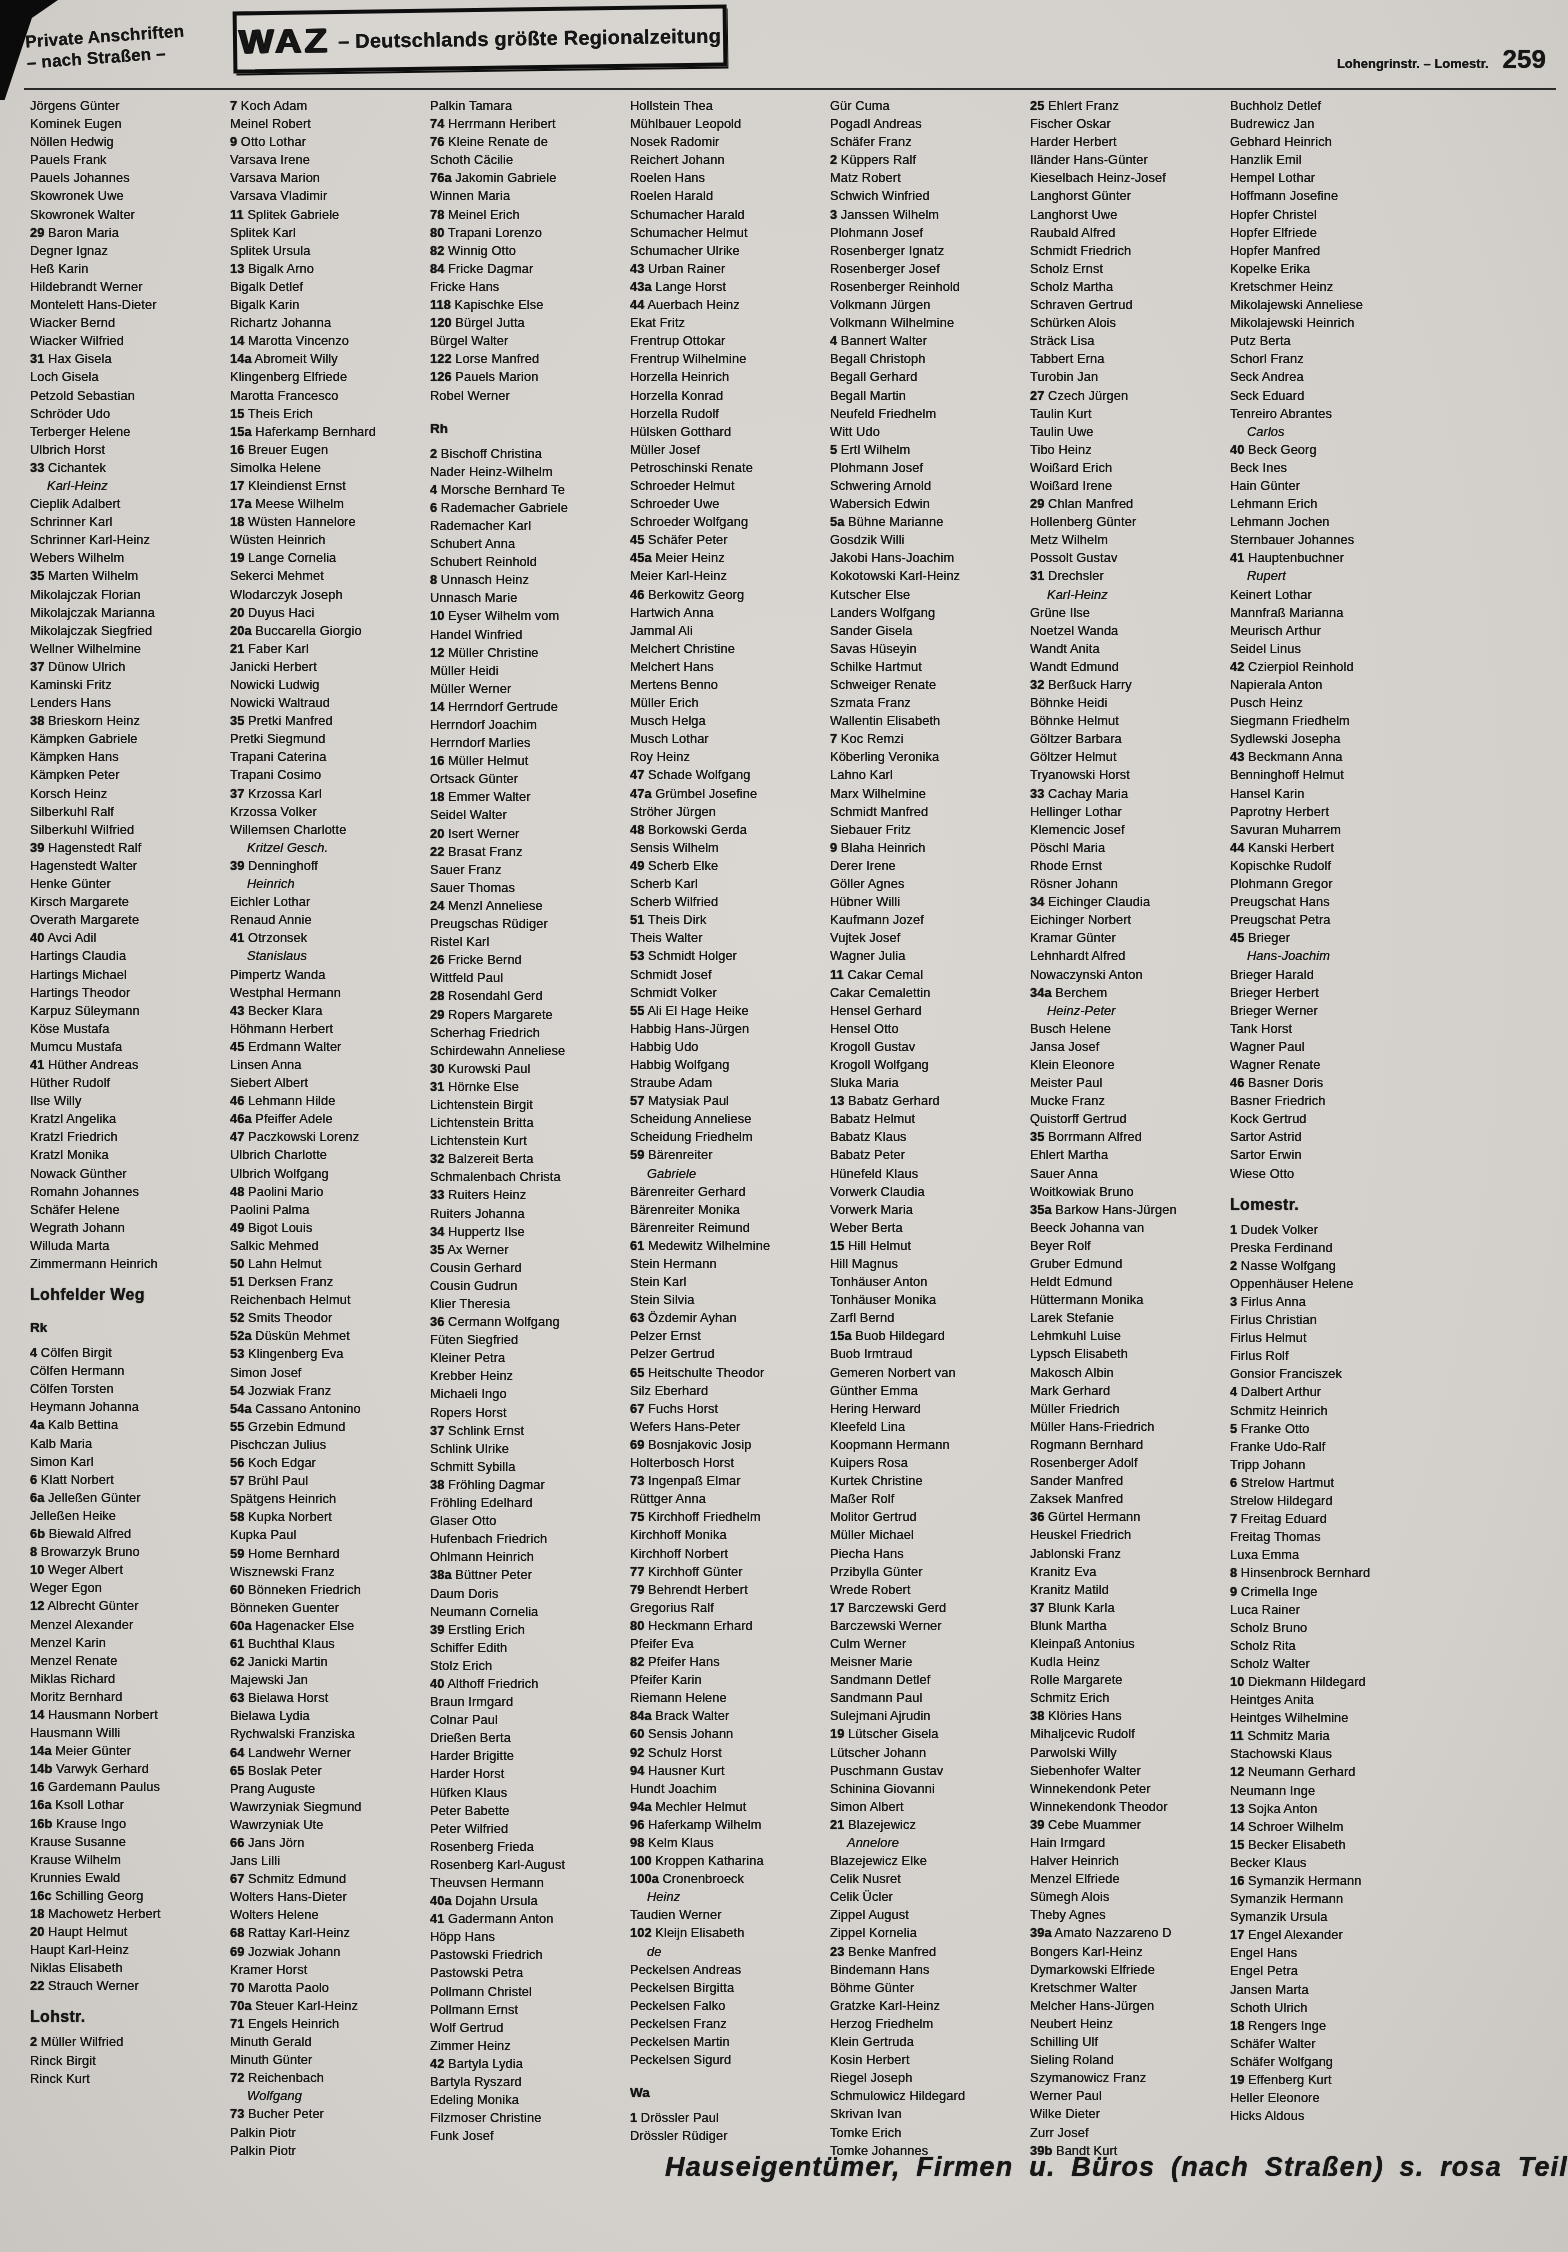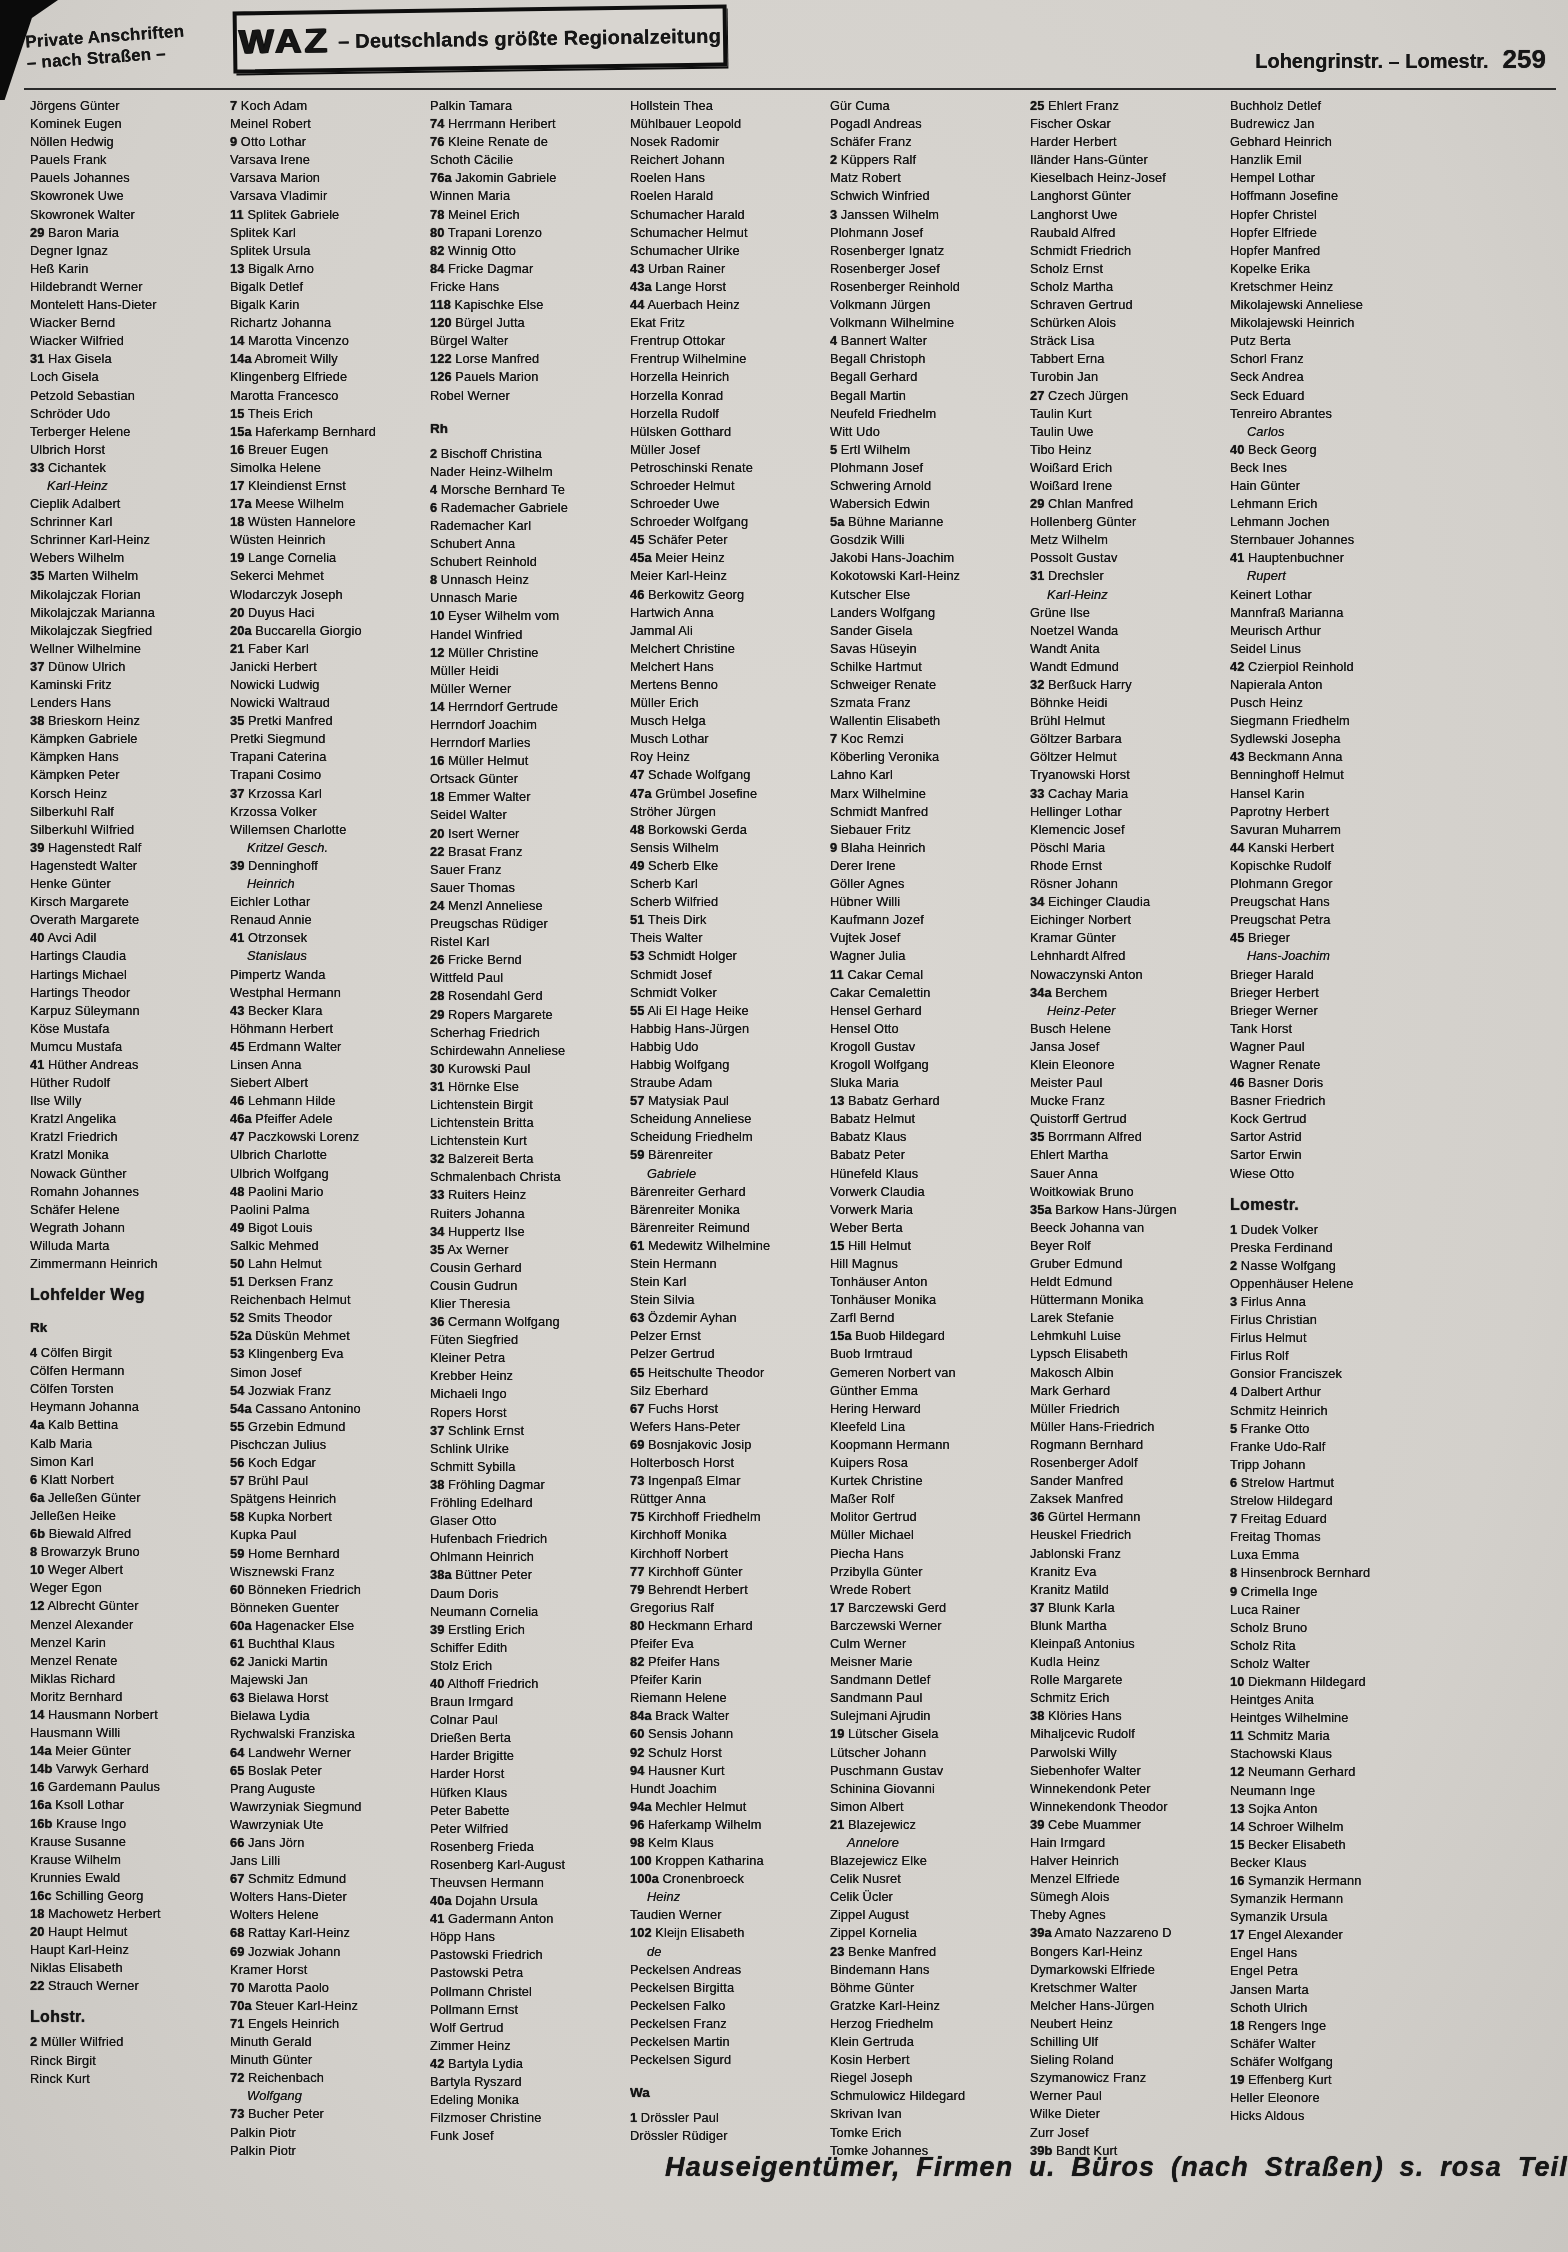--- a/index.html
+++ b/index.html
@@ -20,21 +20,21 @@
     text-shadow:0 0 .5px #161616;}
   .logo-box{position:absolute;left:233px;top:8px;width:486px;height:54px;
     border:4px solid #0e0e0e;background:#d8d5d0;transform:rotate(-.8deg);
     display:flex;align-items:center;justify-content:center;gap:8px;
     box-shadow:2px 3px 0 -1px #0e0e0e;}
   .logo-waz{font-size:37px;font-weight:700;letter-spacing:3px;
     text-shadow:1px 0 #0e0e0e,-1px 0 #0e0e0e,0 0 .5px #0e0e0e;
     transform:scaleY(.92);}
   .logo-tag{font-size:20px;font-weight:700;text-shadow:0 0 .6px #0e0e0e;letter-spacing:.2px;}
   .mast-right{position:absolute;right:22px;top:44px;display:flex;align-items:baseline;gap:14px;}
-  .page-range{font-size:20px;font-weight:700;text-shadow:0 0 .5px #161616;}
+  .page-range{font-size:13px;font-weight:700;text-shadow:0 0 .5px #161616;}
   .page-num{font-size:26px;font-weight:700;text-shadow:0 0 .7px #161616;}
   .head-rule{position:absolute;left:24px;right:12px;top:88px;height:2px;background:#2a2a2a;}
   
   .cols{position:absolute;top:97px;left:30px;width:1520px;height:2058px;
     display:flex;gap:0;overflow:hidden;}
   .col{width:200px;flex:0 0 200px;overflow:hidden;}
   .entry{font-size:12.8px;line-height:18.1px;white-space:nowrap;
     text-shadow:0 0 .45px #1d1d1d;letter-spacing:.1px;}
   .entry .hn{font-weight:700;text-shadow:0 0 .8px #000;}
   .cont{padding-left:17px;font-style:italic;}
@@ -667,21 +667,21 @@
         <div class="entry">Metz Wilhelm</div>
         <div class="entry">Possolt Gustav</div>
         <div class="entry"><span class="hn">31</span> Drechsler</div>
         <div class="entry cont">Karl-Heinz</div>
         <div class="entry">Grüne Ilse</div>
         <div class="entry">Noetzel Wanda</div>
         <div class="entry">Wandt Anita</div>
         <div class="entry">Wandt Edmund</div>
         <div class="entry"><span class="hn">32</span> Berßuck Harry</div>
         <div class="entry">Böhnke Heidi</div>
-        <div class="entry">Brühl Helmut</div>
+        <div class="entry">Böhnke Helmut</div>
         <div class="entry">Göltzer Barbara</div>
         <div class="entry">Göltzer Helmut</div>
         <div class="entry">Tryanowski Horst</div>
         <div class="entry"><span class="hn">33</span> Cachay Maria</div>
         <div class="entry">Hellinger Lothar</div>
         <div class="entry">Klemencic Josef</div>
         <div class="entry">Pöschl Maria</div>
         <div class="entry">Rhode Ernst</div>
         <div class="entry">Rösner Johann</div>
         <div class="entry"><span class="hn">34</span> Eichinger Claudia</div>

